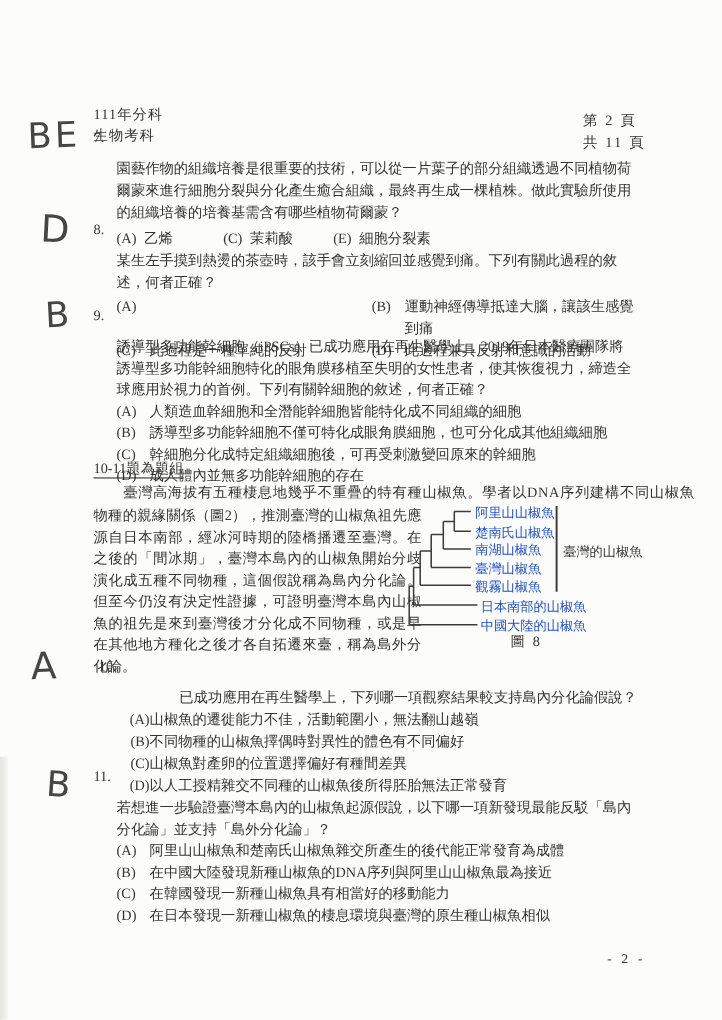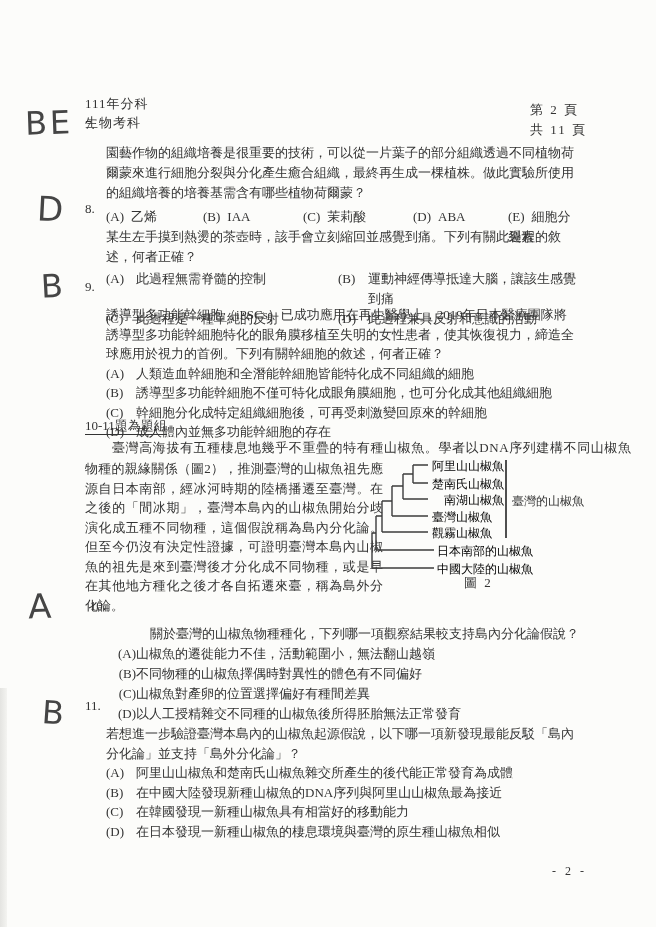--- a/index.html
+++ b/index.html
@@ -52,23 +52,23 @@
 
   
   .group-head { position:absolute; left:85px; top:417px; font-size:13px; }
   .group-head span { border-bottom:1px solid #333; padding-bottom:1px; }
   .intro-line1 { position:absolute; left:85px; top:439px; width:565px; font-size:13px; white-space:nowrap; text-indent:27px; letter-spacing:0.6px; }
   .intro-rest { position:absolute; left:85px; top:459px; width:298px; font-size:13px; line-height:19.5px; text-align:justify; }
 
   
   .figure { position:absolute; left:368px; top:452px; width:228px; height:140px; }
   .figure svg { position:absolute; left:0; top:0; }
-  .taxon { position:absolute; font-size:12px; white-space:nowrap; color:#000000; }
+  .taxon { position:absolute; font-size:12px; white-space:nowrap; color:#1d4ed8; }
   .t0 { left:64px; top:6px; }  .t1 { left:64px; top:24px; }
-  .t2 { left:76px; top:40px; } .t3 { left:64px; top:57px; }
+  .t2 { left:64px; top:40px; } .t3 { left:64px; top:57px; }
   .t4 { left:64px; top:73px; } .t5 { left:69px; top:91px; }
   .t6 { left:69px; top:109px; }
   .bracket-label { position:absolute; left:144px; top:41px; font-size:12px; white-space:nowrap;text-align:center; }
   .fig-caption { position:absolute; left:96px; top:122px; font-size:13px; letter-spacing:2px; }
 
   #q10 { top:596px;text-align:right; }
   #q11 { top:696px; line-height:19.5px; }
   #q11 .opt-line { line-height:19.5px; }
 
   .footer { position:absolute; left:552px; top:864px; font-size:12px; letter-spacing:3px; }
@@ -95,36 +95,33 @@
   <div class="hand hand-a10">A</div>
   <div class="hand hand-a11">B</div>
 
   <div class="q" id="q7">
     <div class="qrow">
       <span class="qnum">7.</span>
       <span class="qbody">園藝作物的組織培養是很重要的技術，可以從一片葉子的部分組織透過不同植物荷爾蒙來進行細胞分裂與分化產生癒合組織，最終再生成一棵植株。做此實驗所使用的組織培養的培養基需含有哪些植物荷爾蒙？</span>
     </div>
     <div class="opts-inline">
       <span class="opt-inline"><span class="olab">(A)</span><span>乙烯</span></span>
-      <span class="opt-inline"><span class="olab">(B)</span><span>IAA</span></span>
       <span class="opt-inline"><span class="olab">(C)</span><span>茉莉酸</span></span>
-      <span class="opt-inline"><span class="olab">(D)</span><span>ABA</span></span>
       <span class="opt-inline"><span class="olab">(E)</span><span>細胞分裂素</span></span>
     </div>
   </div>
 
   <div class="q" id="q8">
     <div class="qrow">
       <span class="qnum">8.</span>
       <span class="qbody">某生左手摸到熱燙的茶壺時，該手會立刻縮回並感覺到痛。下列有關此過程的敘述，何者正確？</span>
     </div>
     <div class="opts-2col">
       <span class="opt-cell">
           <span class="olab">(A)</span>
-          <span>此過程無需脊髓的控制</span>
         </span>
       <span class="opt-cell">
           <span class="olab">(B)</span>
           <span>運動神經傳導抵達大腦，讓該生感覺到痛</span>
         </span>
       <span class="opt-cell">
           <span class="olab">(C)</span>
           <span>此過程是一種單純的反射</span>
         </span>
       <span class="opt-cell">
@@ -169,27 +166,27 @@
       <path d="M138,8 V86" fill="none" stroke="#3c3c3c" stroke-width="1.8"></path>
     </svg>
     <div class="taxon t0">阿里山山椒魚</div>
     <div class="taxon t1">楚南氏山椒魚</div>
     <div class="taxon t2">南湖山椒魚</div>
     <div class="taxon t3">臺灣山椒魚</div>
     <div class="taxon t4">觀霧山椒魚</div>
     <div class="taxon t5">日本南部的山椒魚</div>
     <div class="taxon t6">中國大陸的山椒魚</div>
     <div class="bracket-label">臺灣的山椒魚</div>
-    <div class="fig-caption">圖 2</div>
+    <div class="fig-caption">圖 8</div>
   </div>
 
   <div class="q" id="q10">
     <div class="qrow">
       <span class="qnum">10.</span>
-      <span class="qbody">關於臺灣的山椒魚物種種化，下列哪一項觀察結果較支持島內分化論假說？</span>
+      <span class="qbody">已成功應用在再生醫學上，下列哪一項觀察結果較支持島內分化論假說？</span>
     </div>
     <div class="opt-line">
         <span class="olab">(A)</span>
         <span>山椒魚的遷徙能力不佳，活動範圍小，無法翻山越嶺</span>
       </div>
     <div class="opt-line">
         <span class="olab">(B)</span>
         <span>不同物種的山椒魚擇偶時對異性的體色有不同偏好</span>
       </div>
     <div class="opt-line">

